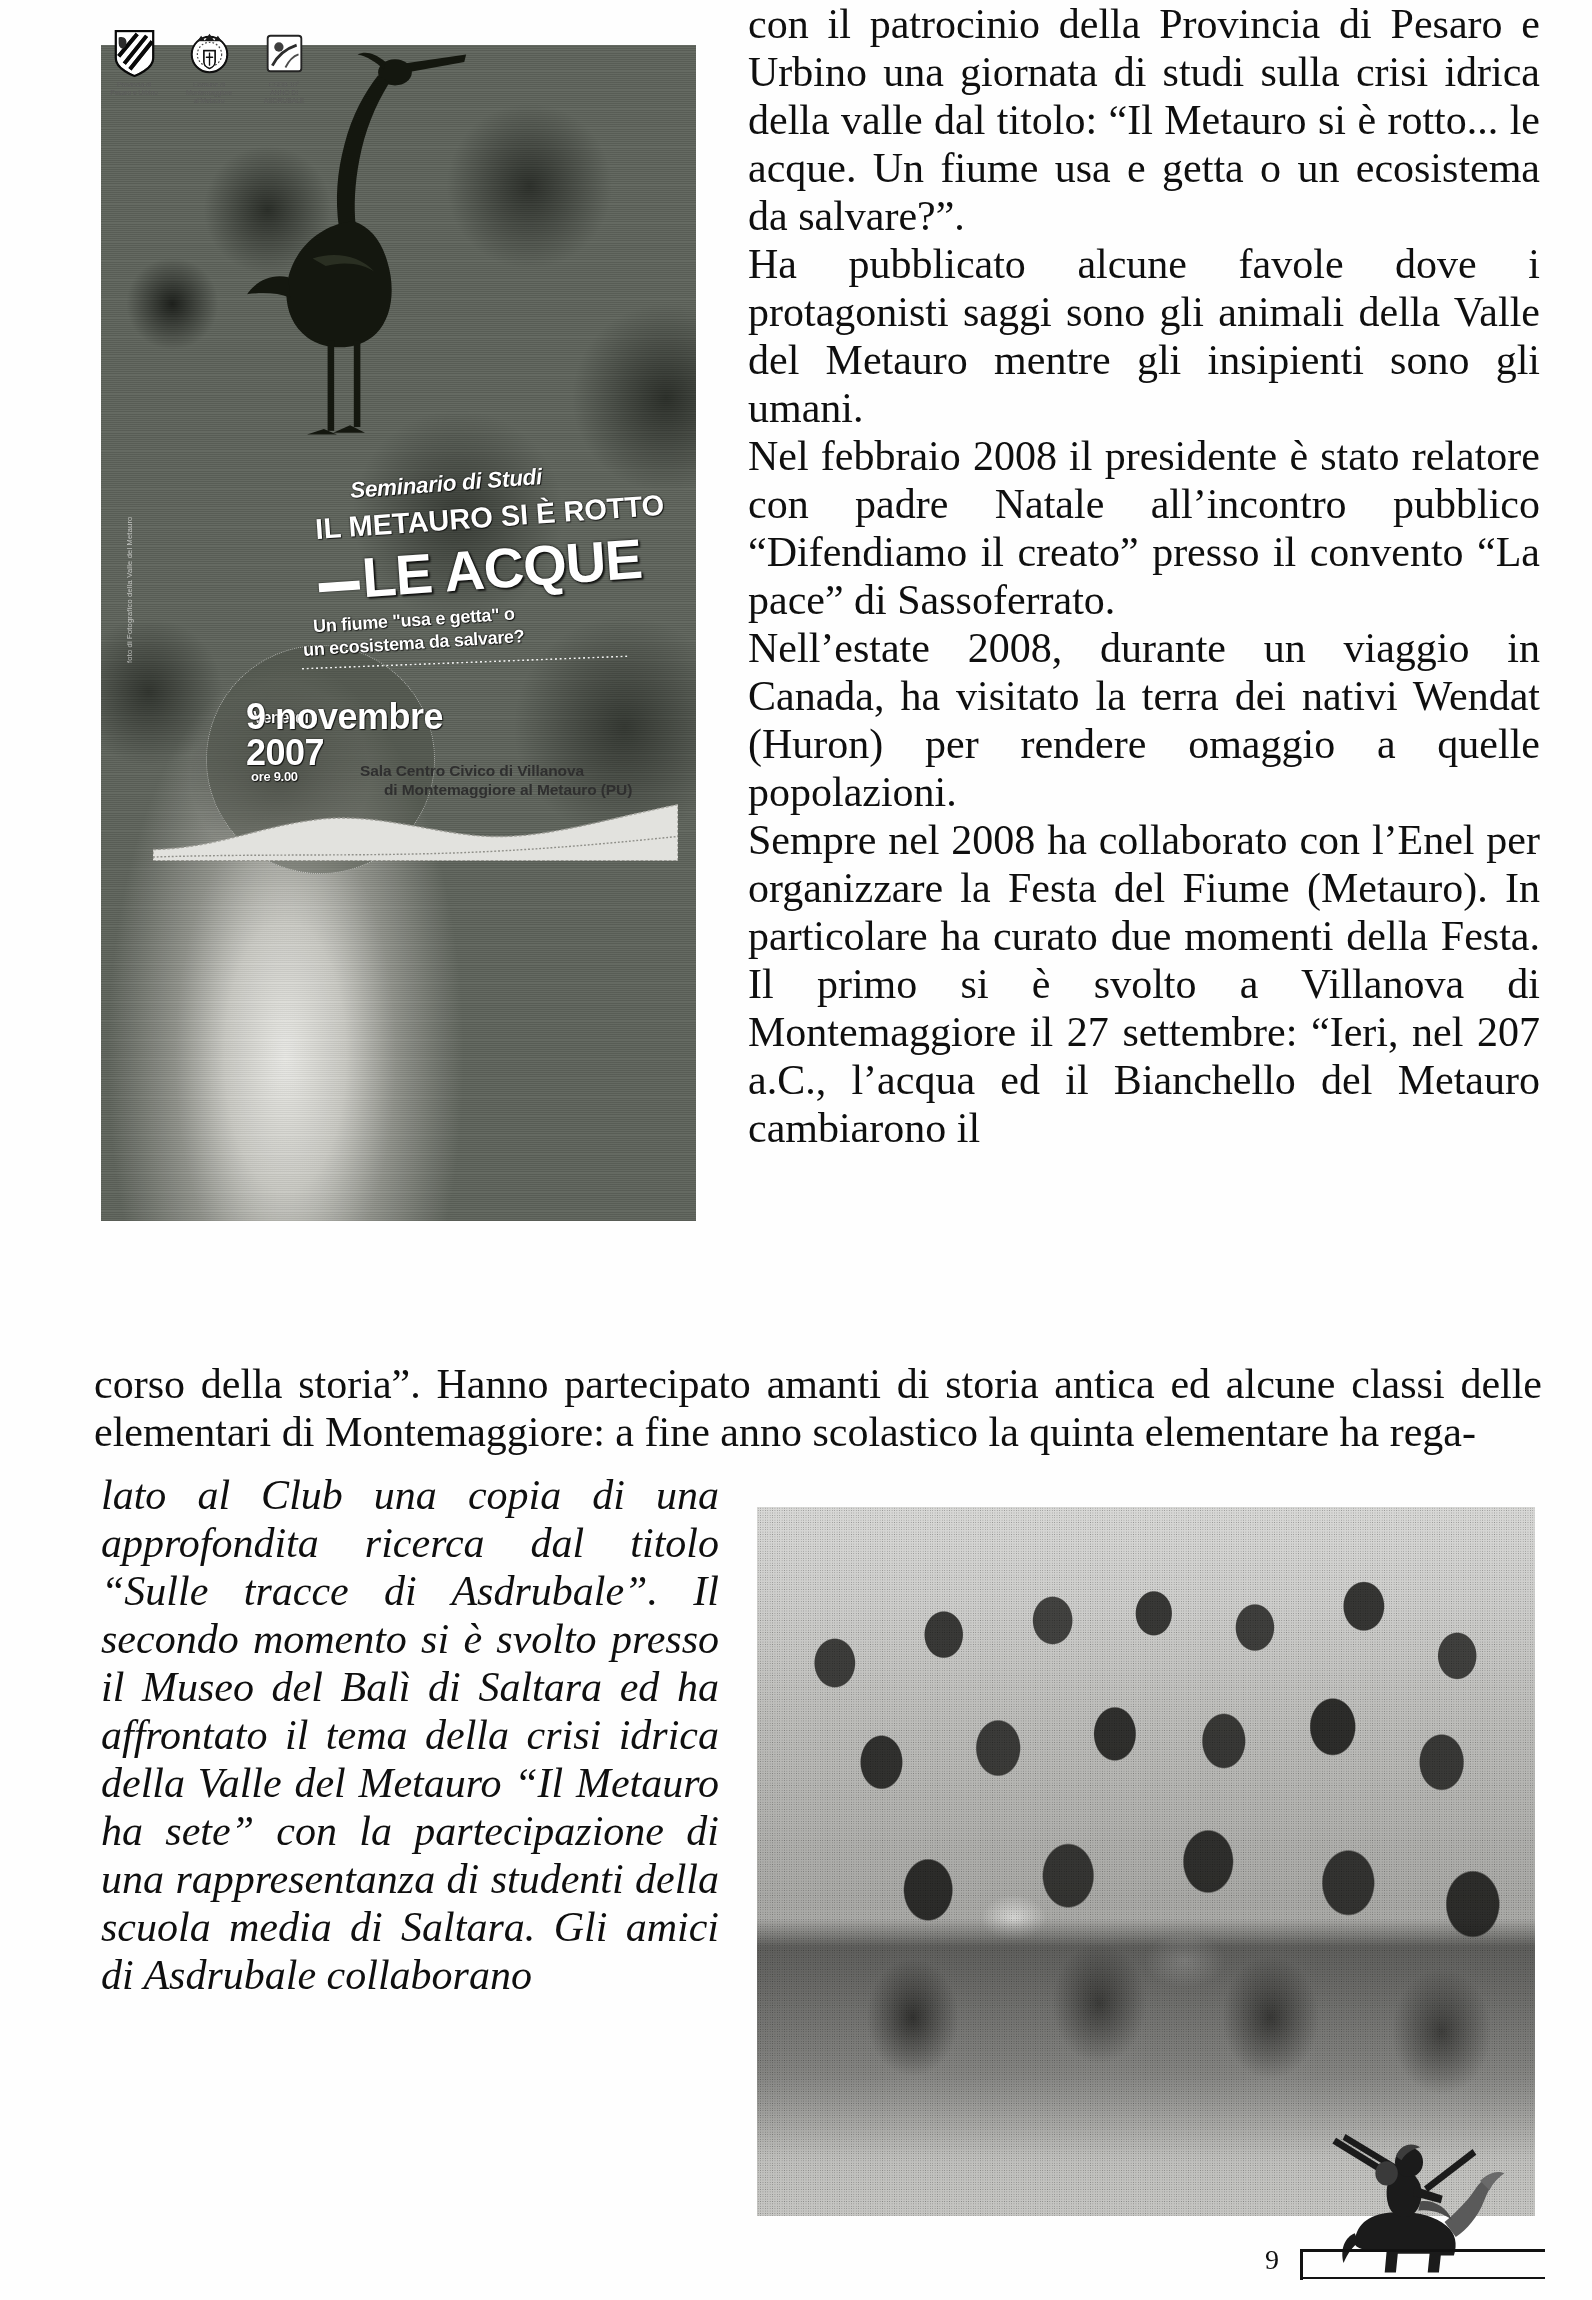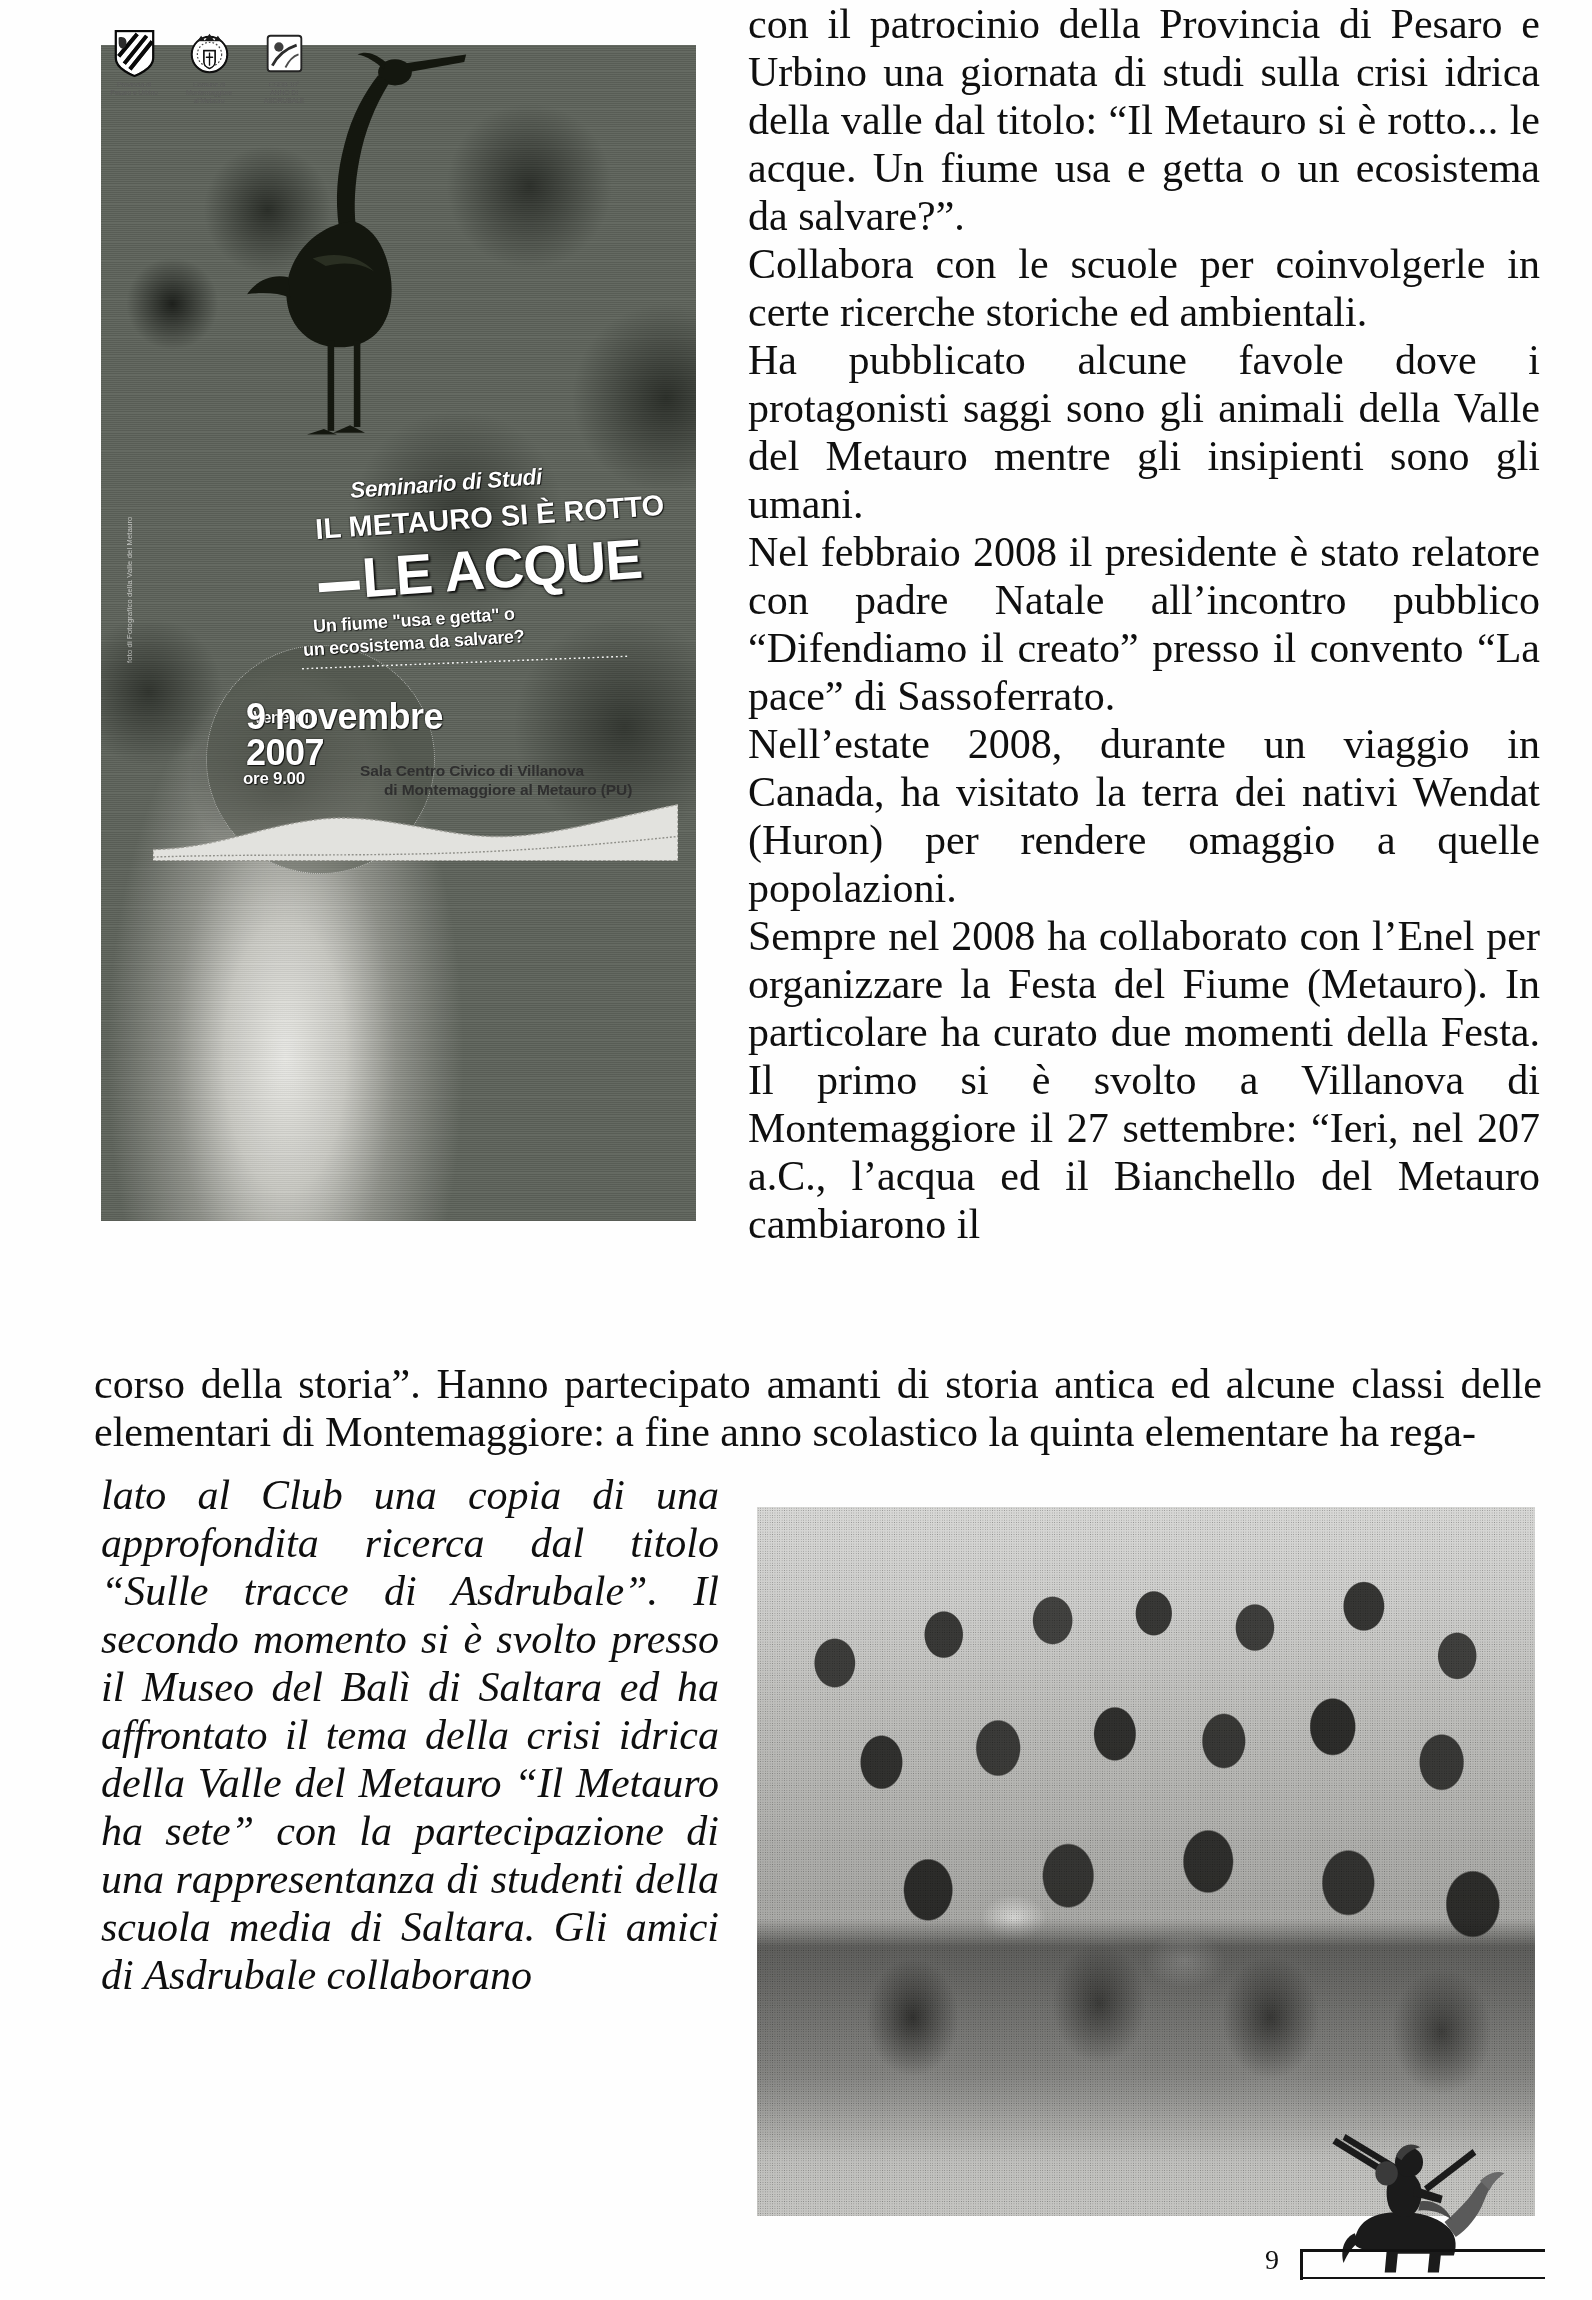--- a/index.html
+++ b/index.html
@@ -243,22 +243,22 @@
     font-size: 36px;
     letter-spacing: -0.5px;
     white-space: nowrap;
   }
   .pt-anno {
     left: 145px; top: 687px;
     font-size: 36px;
     letter-spacing: -0.5px;
   }
   .pt-ora {
-    left: 142px; top: 724px;
-    font-size: 17px;
+    left: 150px; top: 724px;
+    font-size: 13px;
   }
   .pt-sala1 {
     left: 259px; top: 717px;
     font-size: 15.5px;
     color: #2f2f2f;
     text-shadow: none;
     letter-spacing: -0.1px;
     white-space: nowrap;
   }
   .pt-sala2 {
@@ -485,21 +485,20 @@
             </svg>
           </div>
           <div class="cap">CSDB 10° ANNO DI ASDRUBALE</div>
         </div>
 
       </div>
     </div>
 
     <div class="right-col body-text">
       <p>con il patrocinio della Provincia di Pesaro e Urbino una giornata di studi sulla crisi idrica della valle dal titolo: “Il Metauro si è rotto... le acque. Un fiume usa e getta o un ecosistema da salvare?”.</p>
-      <p>Collabora con le scuole per coinvolgerle in certe ricerche storiche ed ambientali.</p>
       <p>Ha pubblicato alcune favole dove i protagonisti saggi sono gli animali della Valle del Metauro mentre gli insipienti sono gli umani.</p>
       <p>Nel febbraio 2008 il presidente è stato relatore con padre Natale all’incontro pubblico “Difendiamo il creato” presso il convento “La pace” di Sassoferrato.</p>
       <p>Nell’estate 2008, durante un viaggio in Canada, ha visitato la terra dei nativi Wendat (Huron) per rendere omaggio a quelle popolazioni.</p>
       <p>Sempre nel 2008 ha collaborato con l’Enel per organizzare la Festa del Fiume (Metauro). In particolare ha curato due momenti della Festa. Il primo si è svolto a Villanova di Montemaggiore il 27 settembre: “Ieri, nel 207 a.C., l’acqua ed il Bianchello del Metauro cambiarono il</p>
     </div>
   </div>
 
   <div class="full-lines body-text">
     <p>corso della storia”. Hanno partecipato amanti di storia antica ed alcune classi delle elementari di Montemaggiore: a fine anno scolastico la quinta elementare ha rega-</p>
   </div>

